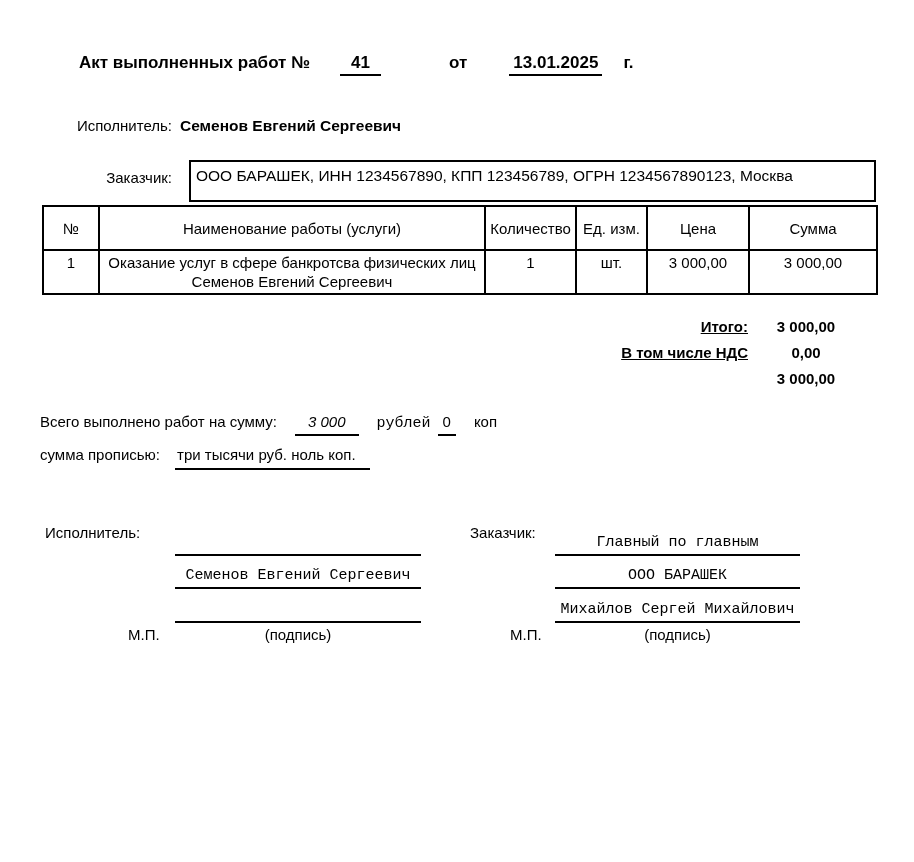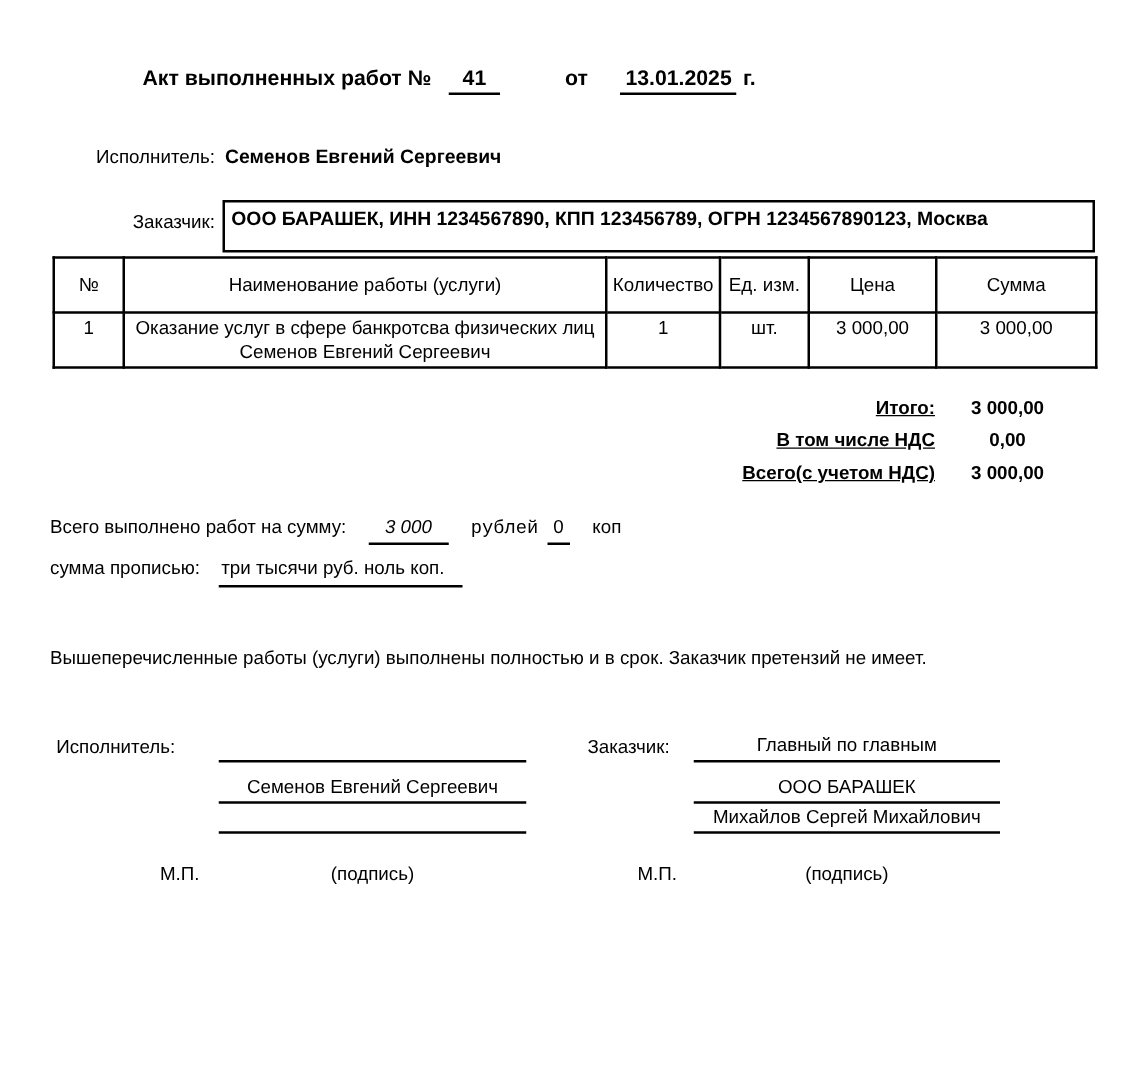--- a/index.html
+++ b/index.html
@@ -6,40 +6,40 @@
   html, body { background: #ffffff; }
   body {
     width: 914px; height: 862px;
     font-family: "Liberation Sans", "DejaVu Sans", sans-serif;
     font-size: 15px; color: #000;
     position: relative; overflow: hidden;
   }
 
   
   .title-row {
-    margin: 53px 0 0 114px;
+    margin: 53px 0 0 79px;
     font-size: 17px; font-weight: bold;
-    display: flex; align-items: baseline; white-space: nowrap;
+    display: flex; align-items: baseline; white-space: nowrap; gap: 16px;
   }
   .t-num  { margin-left: 14px; padding: 0 11px 1px; border-bottom: 2px solid #000; }
   .t-ot   { margin-left: 52px; }
   .t-date { margin-left: 26px; padding: 0 4px 1px; border-bottom: 2px solid #000; }
   .t-g    { margin-left: 5px; }
 
   
   .label-col { width: 172px; text-align: right; flex: none; }
   .executor-row { margin-top: 41px; display: flex; align-items: baseline; }
   .executor-row .name { font-weight: bold; font-size: 15.5px; margin-left: 8px; }
   .customer-row { margin-top: 25px; display: flex; align-items: flex-start; margin-right: 38px; }
   .customer-row .label-col { padding-top: 9px; }
   .customer-box {
-    flex: 1; margin-left: 6px; height: 42px;
+    flex: 1; margin-left: 17px; height: 42px;
     border: 2px solid #000;
     padding: 5px 5px 0 5px;
-    font-weight: bold; font-size: 15.5px; white-space: nowrap; overflow: hidden;
+    font-weight: normal; font-size: 15.5px; white-space: nowrap; overflow: hidden;
   }
 
   
   table.works {
     border-collapse: collapse; table-layout: fixed;
     margin: 3px 0 0 42px; width: 834px;
   }
   table.works th, table.works td { border: 2px solid #000; font-weight: normal; font-size: 15px; }
   table.works th { height: 44px; text-align: center; vertical-align: middle; padding: 0 3px; }
   table.works td { height: 42px; vertical-align: top; padding: 2px 3px; text-align: center; line-height: 19px; }
@@ -66,30 +66,30 @@
   .words-row { margin: 8px 0 0 40px; display: flex; align-items: baseline; line-height: 22px; }
   .u-words { margin-left: 15px; padding: 0 14px 2px 2px; border-bottom: 2px solid #000; }
 
   
   .note-row { margin: 48px 0 0 40px; }
 
   
   .sig-area { position: relative; margin-top: 48px; height: 160px; }
   .sig-label-exec { position: absolute; left: 45px;  top: 6px; }
   .sig-label-cust { position: absolute; left: 470px; top: 6px; }
-  .sig-stack { position: absolute; top: 1px; }
+  .sig-stack { position: absolute; top: 12px; font-family: Liberation Mono, monospace; }
   .sig-stack-exec { left: 175px; width: 246px; }
   .sig-stack-cust { left: 555px; width: 245px; }
   .sig-slot {
     display: flex; align-items: flex-end; justify-content: center;
     border-bottom: 2px solid #000; padding-bottom: 3px;
   }
   .sig-slot.s1 { height: 26px; }
   .sig-slot.s2 { height: 33px; }
-  .sig-slot.s3 { height: 24px; }
+  .sig-slot.s3 { height: 34px; }
   .sig-mp-exec   { position: absolute; left: 128px; top: 108px; }
   .sig-sign-exec { position: absolute; left: 175px; width: 246px; text-align: center; top: 108px; }
   .sig-mp-cust   { position: absolute; left: 510px; top: 108px; }
   .sig-sign-cust { position: absolute; left: 555px; width: 245px; text-align: center; top: 108px; }
 </style>
 </head>
 <body>
 
 <div>
 
@@ -148,38 +148,36 @@
   <div class="totals">
     <div class="totals-row">
       <span class="totals-label">Итого:</span>
       <span class="totals-value">3 000,00</span>
     </div>
     <div class="totals-row">
       <span class="totals-label">В том числе НДС</span>
       <span class="totals-value">0,00</span>
     </div>
     <div class="totals-row">
-      <span class="totals-label">Всего(с учетом НДС)</span>
       <span class="totals-value">3 000,00</span>
     </div>
   </div>
 
   <div class="amount-row">
     <span>Всего выполнено работ на сумму:</span>
     <span class="u-num">3 000</span>
     <span class="u-rub">рублей</span>
     <span class="u-kopv">0</span>
     <span class="u-kop">коп</span>
   </div>
   <div class="words-row">
     <span>сумма прописью:</span>
     <span class="u-words">три тысячи руб. ноль коп.</span>
   </div>
 
-  <div class="note-row">Вышеперечисленные работы (услуги) выполнены полностью и в срок. Заказчик претензий не имеет.</div>
 
   <div class="sig-area">
     <span class="sig-label-exec">Исполнитель:</span>
     <div class="sig-stack sig-stack-exec">
       <div class="sig-slot s1"></div>
       <div class="sig-slot s2">Семенов Евгений Сергеевич</div>
       <div class="sig-slot s3"></div>
     </div>
     <span class="sig-mp-exec">М.П.</span>
     <span class="sig-sign-exec">(подпись)</span>

